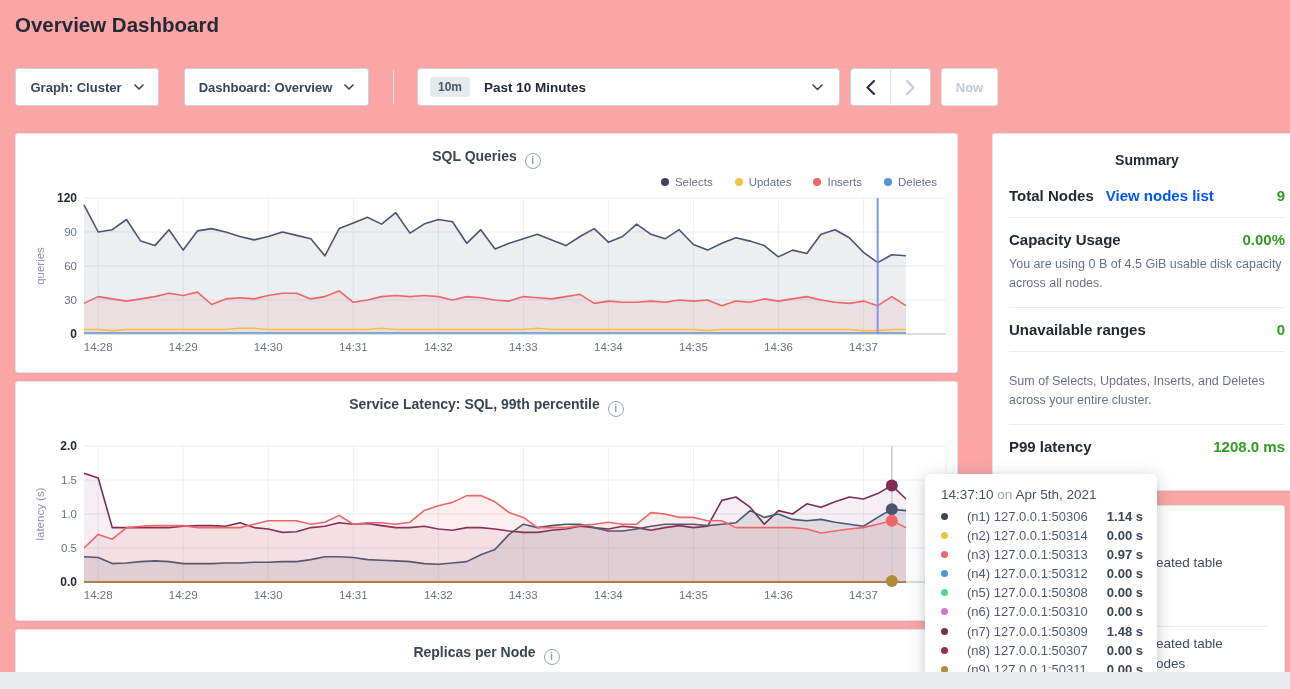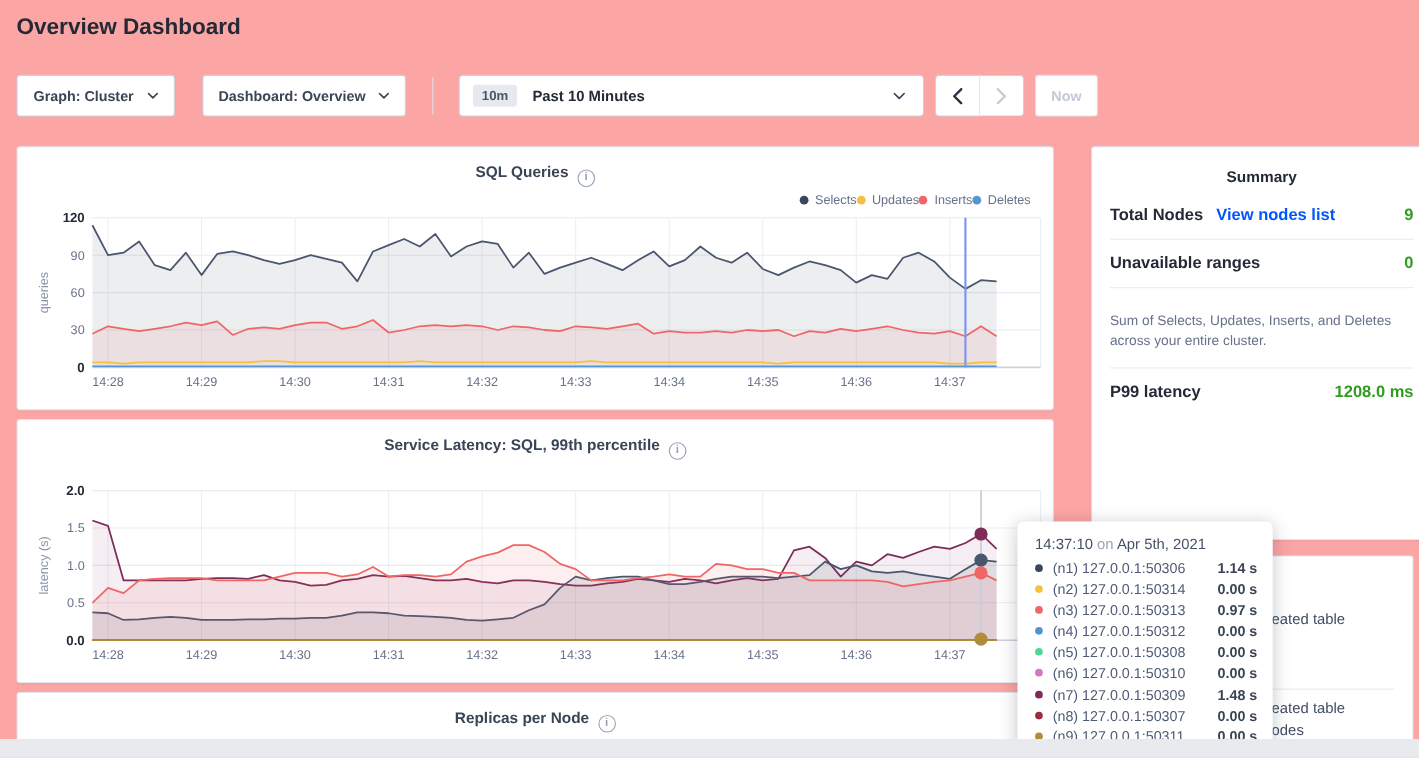--- a/index.html
+++ b/index.html
@@ -26,21 +26,21 @@
   
   .card { position:absolute; background:#fff; border:1px solid #e2e6ec; border-radius:3px; box-shadow:0 1px 2px rgba(40,50,70,.04); }
   .card-sql     { left:15px;  top:133px; width:943px; height:240px; }
   .card-lat     { left:15px;  top:381px; width:943px; height:240px; }
   .card-rep     { left:15px;  top:629px; width:943px; height:60px; overflow:hidden; }
   .card-summary { left:992px; top:133px; width:310px; height:358px; }
   .card-events  { left:975px; top:505px; width:310px; height:184px; overflow:hidden; }
 
   .chart-title { position:absolute; top:14px; left:0; width:100%; text-align:center; font-size:14px; font-weight:700; color:#394455; }
   .info { display:inline-block; width:16px; height:16px; border:1.3px solid #97a1b5; border-radius:50%; color:#97a1b5; font-size:10.5px; font-weight:700; line-height:13.5px; text-align:center; margin-left:8px; vertical-align:-3px; cursor:pointer; }
-  .legend { position:absolute; top:42px; right:20px; display:flex; align-items:center; }
+  .legend { position:absolute; top:42px; right:20px; display:flex; gap:22px; align-items:center; }
   .lg-item { display:flex; align-items:center; gap:6px; font-size:11.5px; color:#67728a; }
   .lg-dot { width:8px; height:8px; border-radius:50%; display:inline-block; }
   .chart-svg { position:absolute; left:0; top:0; }
   .chart-svg text { font-family:"Liberation Sans", sans-serif; }
 
   
   .sum-title { text-align:center; font-size:14px; font-weight:700; color:#242a35; padding:18px 0 6px; }
   .sum-body { padding:0 16px; }
   .sum-row { padding:13px 0; border-bottom:1px solid #e9ecf1; }
   .sum-row:last-child { border-bottom:none; }
@@ -52,21 +52,21 @@
 
   
   .ev-title { text-align:center; font-size:14px; font-weight:700; color:#242a35; padding-top:14px; }
   .ev-frag { position:absolute; left:180px; font-size:13.5px; color:#404c63; white-space:nowrap; }
   .ev-div { position:absolute; left:16px; right:16px; top:120px; border-top:1px solid #e7eaf0; }
 
   
   .tooltip { position:absolute; left:925px; top:474px; width:232px; background:#fff; border-radius:6px; box-shadow:0 3px 16px rgba(45,55,75,.28); padding:13px 14px 12px 16px; z-index:50; }
   .tt-head { font-size:13.5px; color:#475166; margin-bottom:7px; }
   .tt-on { color:#9aa3b8; }
-  .tt-row { display:flex; align-items:center; gap:9px; margin:4.1px 0; font-size:13px; color:#4f5b76; }
+  .tt-row { display:flex; align-items:center; gap:19px; margin:4.1px 0; font-size:13px; color:#4f5b76; }
   .tt-dot { width:7px; height:7px; border-radius:50%; flex:0 0 auto; }
   .tt-val { margin-left:auto; font-weight:700; color:#394455; }
 </style>
 </head>
 <body>
 
 <div class="screen">
 
   <div class="page-title">Overview Dashboard</div>
 
@@ -235,20 +235,27 @@
     <div class="sum-body">
       <div class="sum-row">
         <div class="sum-line">
           <span class="sum-label">Total Nodes</span>
           <span class="sum-link">View nodes list</span>
           <span class="sum-value">9</span>
         </div>
       </div>
       <div class="sum-row">
         <div class="sum-line">
+          <span class="sum-label">Capacity Usage</span>
+          <span class="sum-value">0.00%</span>
+        </div>
+        <div class="sum-desc">You are using 0 B of 4.5 GiB usable disk capacity across all nodes.</div>
+      </div>
+      <div class="sum-row">
+        <div class="sum-line">
           <span class="sum-label">Unavailable ranges</span>
           <span class="sum-value">0</span>
         </div>
       </div>
       <div class="sum-row">
         <div class="sum-desc">Sum of Selects, Updates, Inserts, and Deletes across your entire cluster.</div>
       </div>
       <div class="sum-row">
         <div class="sum-line">
           <span class="sum-label">P99 latency</span>

